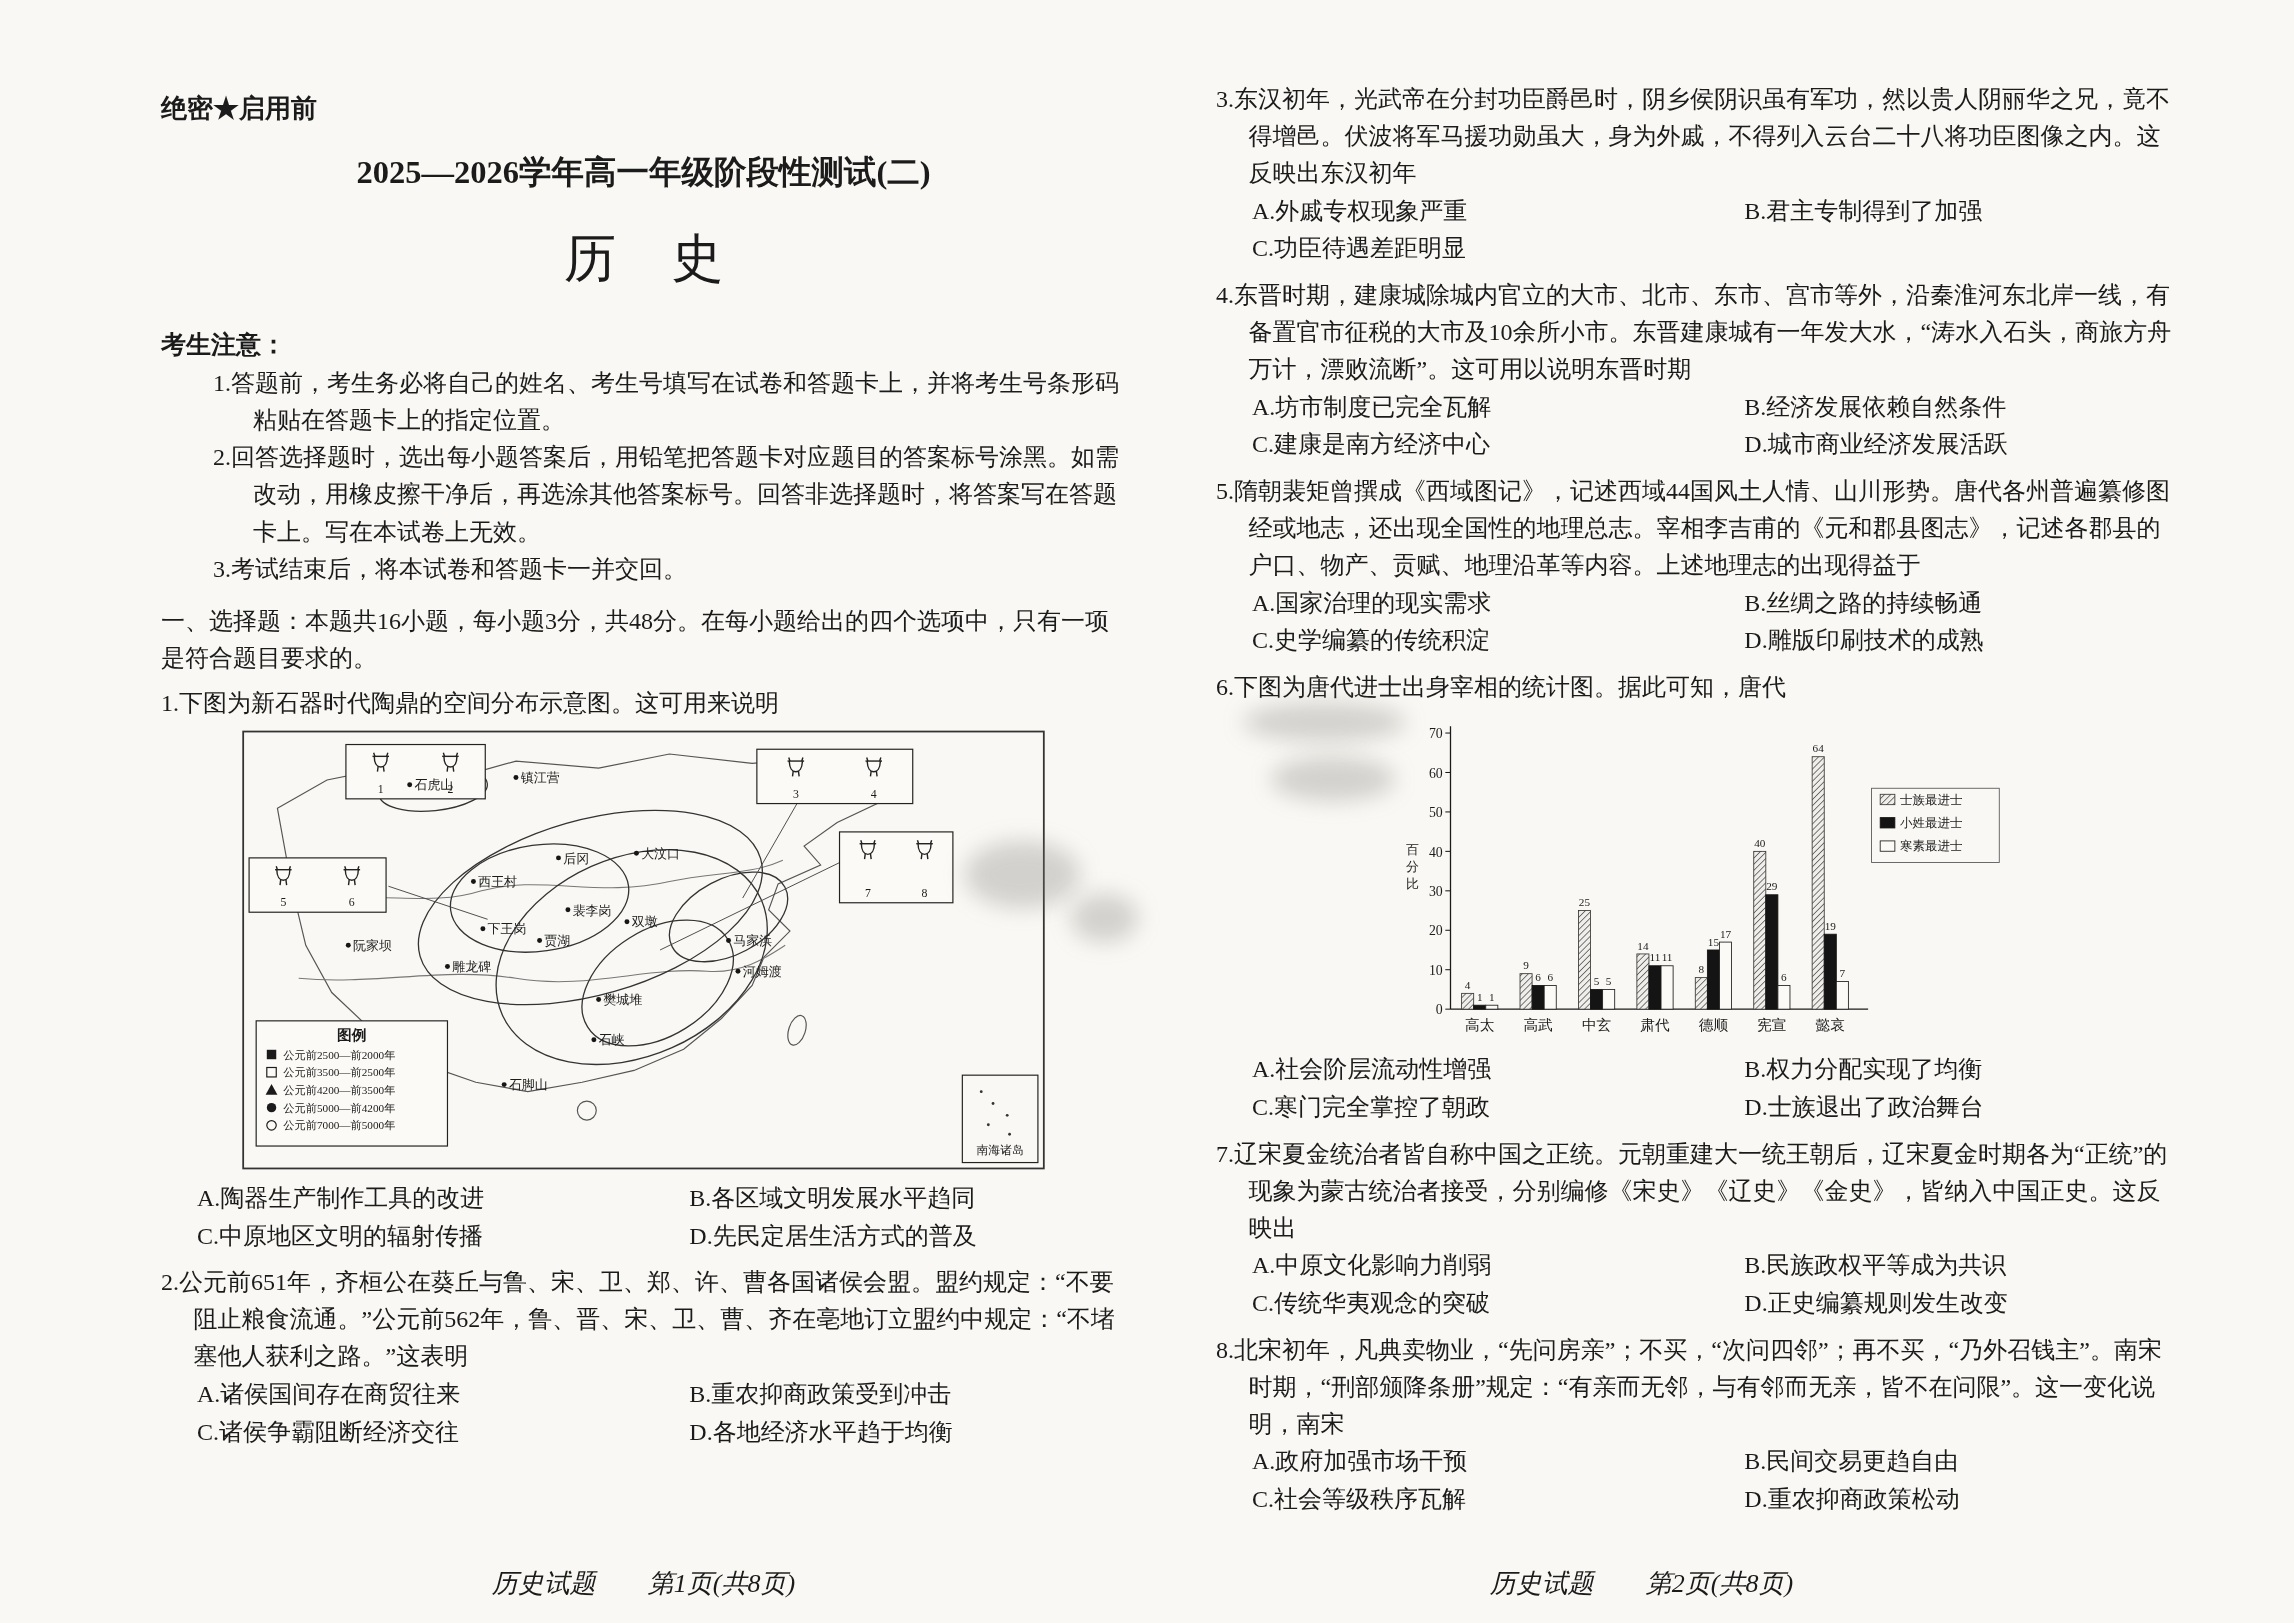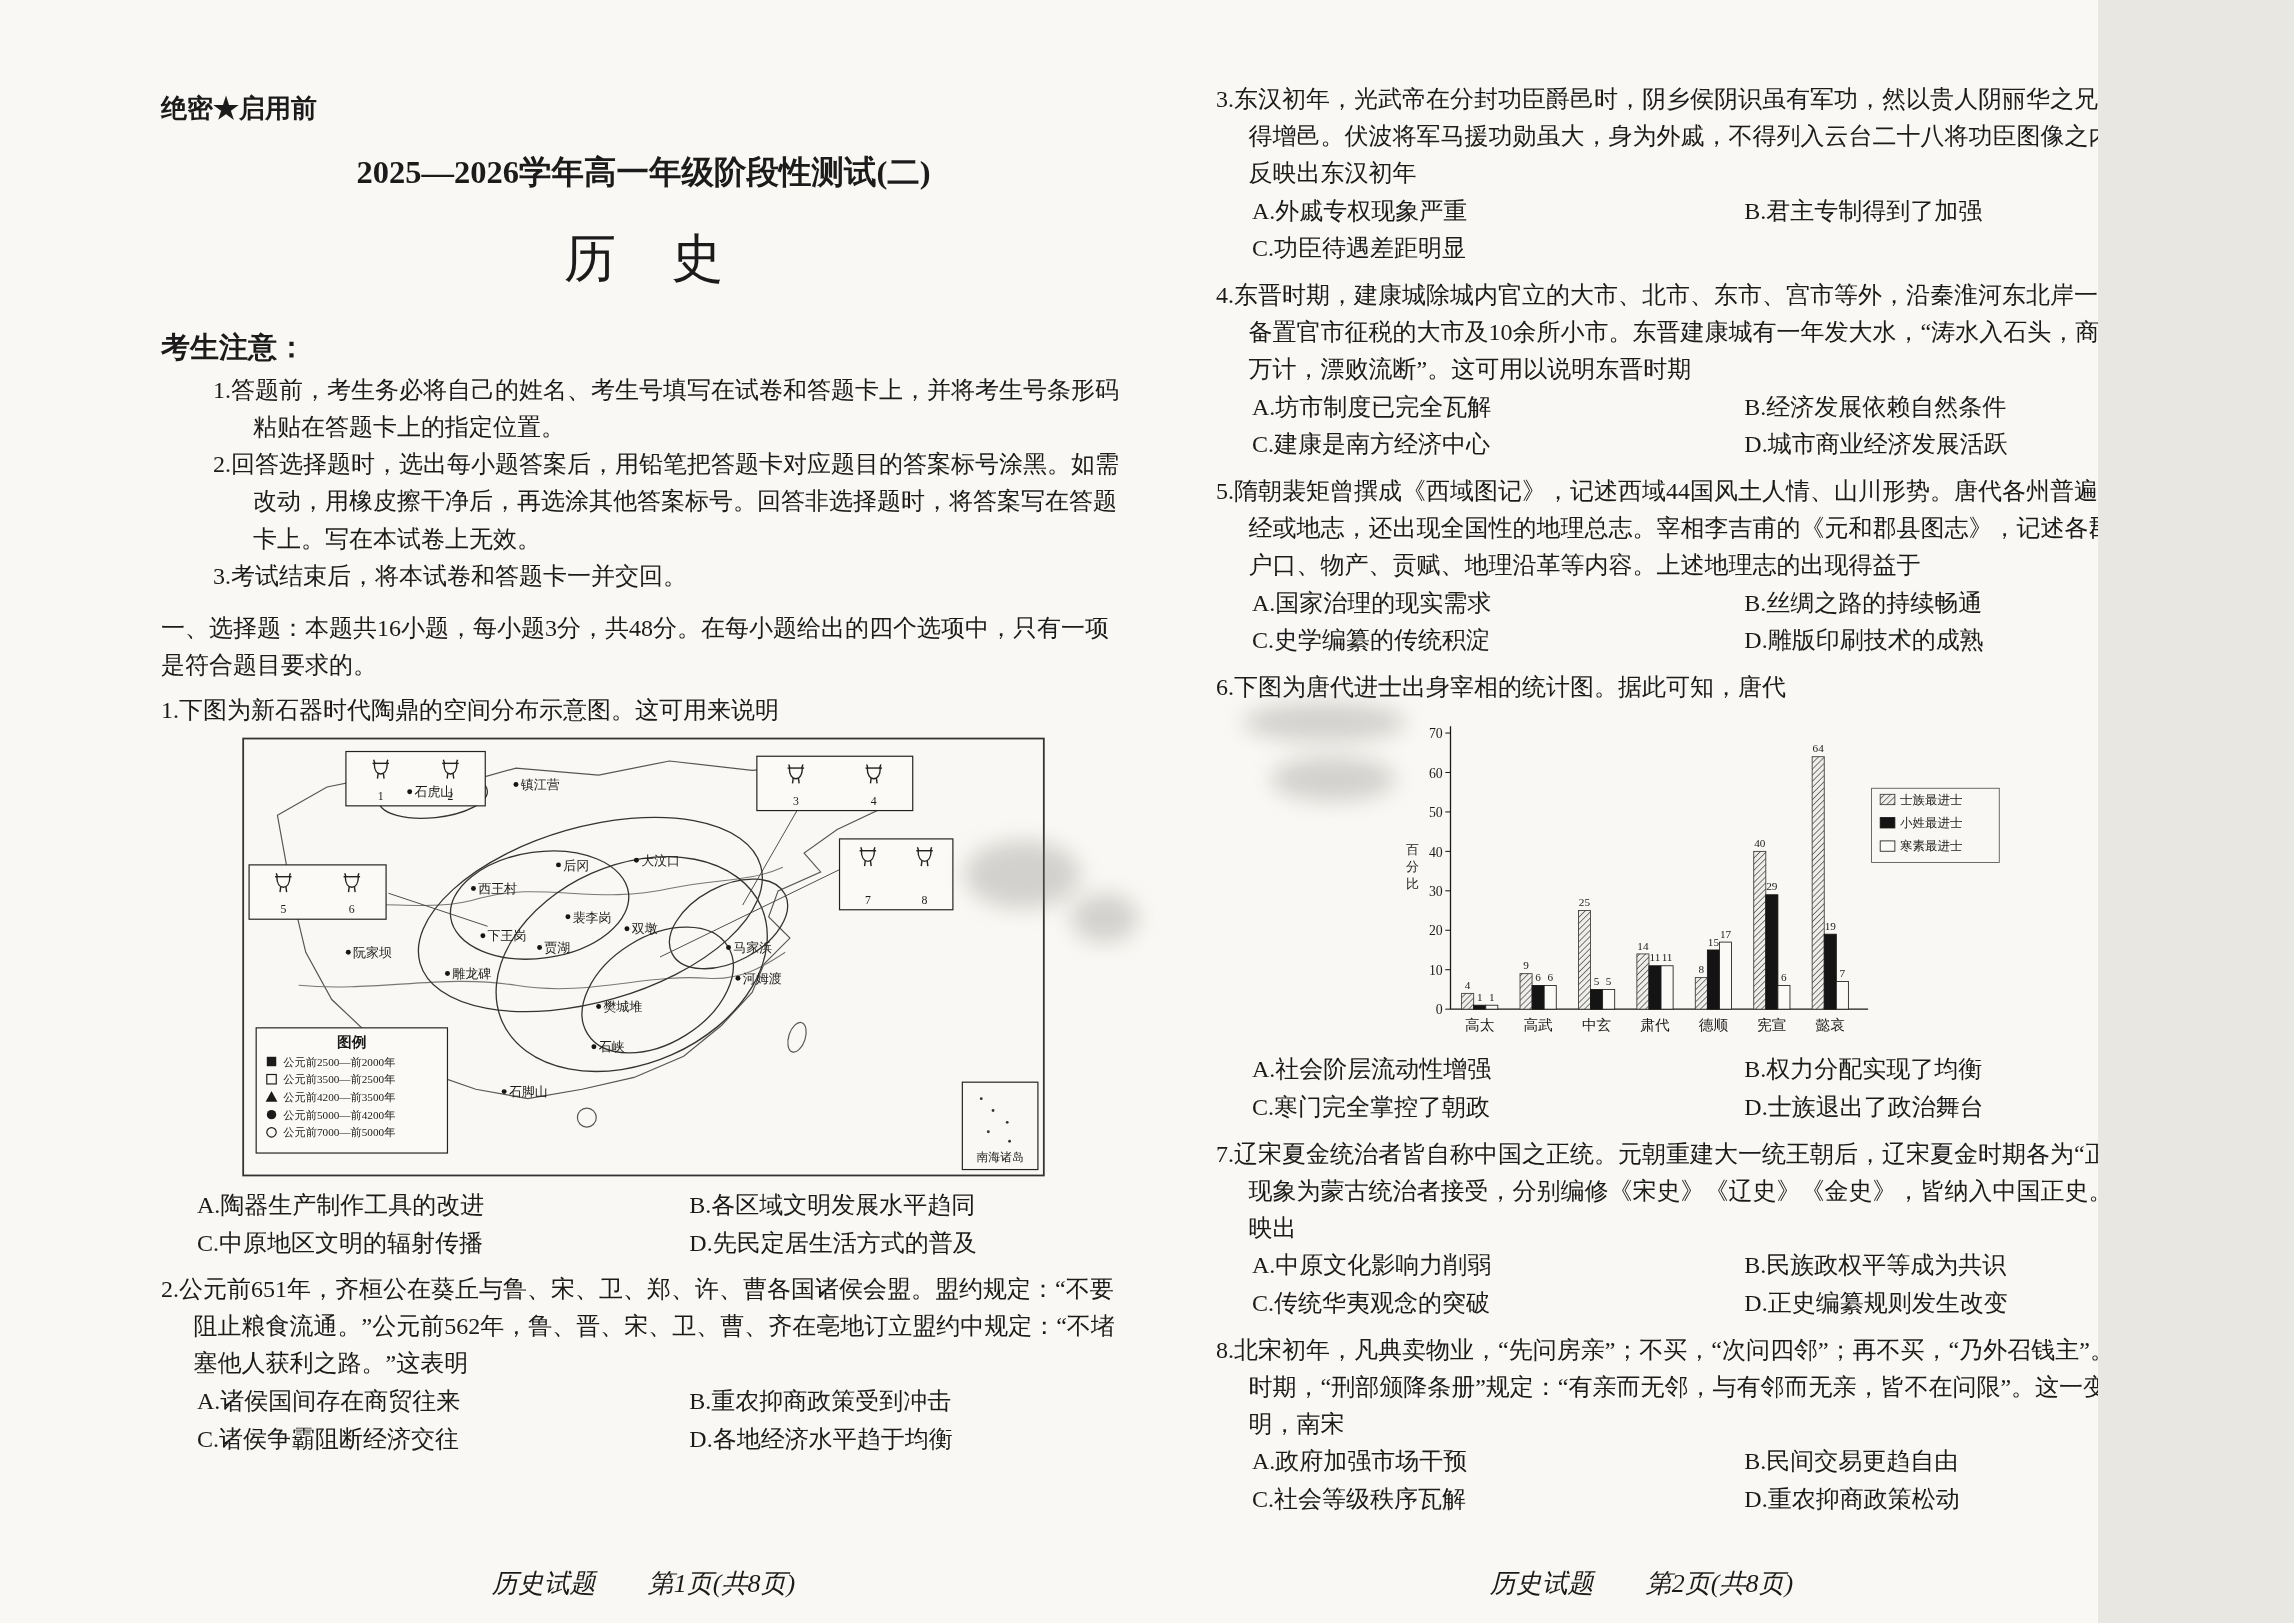--- a/index.html
+++ b/index.html
@@ -1,27 +1,27 @@
 <!DOCTYPE html>
 <html><head>
 <meta charset="utf-8">
 <style>
   html,body{margin:0;padding:0;}
   body{background:#e9e7e2;}
   .sheet{
-    position:relative;width:2098px;height:1623px;background:#f9f8f4;
+    position:relative;width:2294px;height:1623px;background:#f9f8f4;
     font-family:"Liberation Serif","DejaVu Serif",serif;color:#1b1b1b;overflow:hidden;
   }
   .col{position:absolute;width:965px;}
   .col-left{left:161px;top:91px;}
   .col-right{left:1216px;top:81px;}
   .secrecy{font-weight:bold;font-size:26px;margin-bottom:25px;}
   .exam-title{text-align:center;font-weight:bold;font-size:32.5px;margin:25px 0 7.6px;}
   .subject{text-align:center;font-weight:normal;font-size:52px;letter-spacing:55px;padding-left:55px;margin:29px 0 34px;}
-  .notice-title{font-weight:bold;font-size:29px;margin-bottom:3.8px;}
+  .notice-title{font-weight:bold;font-size:25px;margin-bottom:3.8px;}
   .notice-item{font-size:24px;line-height:1.55;padding-left:92px;text-indent:-40px;}
   .section-intro{font-weight:normal;font-size:24px;line-height:1.55;margin:15.3px 0 7.6px;}
   .question{margin-bottom:8.6px;}
   .stem{font-size:24px;line-height:1.55;padding-left:32.5px;text-indent:-32.5px;}
   .options{display:grid;grid-template-columns:53% 47%;padding-left:36px;font-size:24px;line-height:1.58;}
   .opt{display:block;}
   .figure{text-align:center;margin:7.6px 0 5.7px;}
   .map-figure svg{width:803px;height:440px;}
   .chart-figure svg{width:604px;height:328px;}
   svg{font-family:inherit;}

